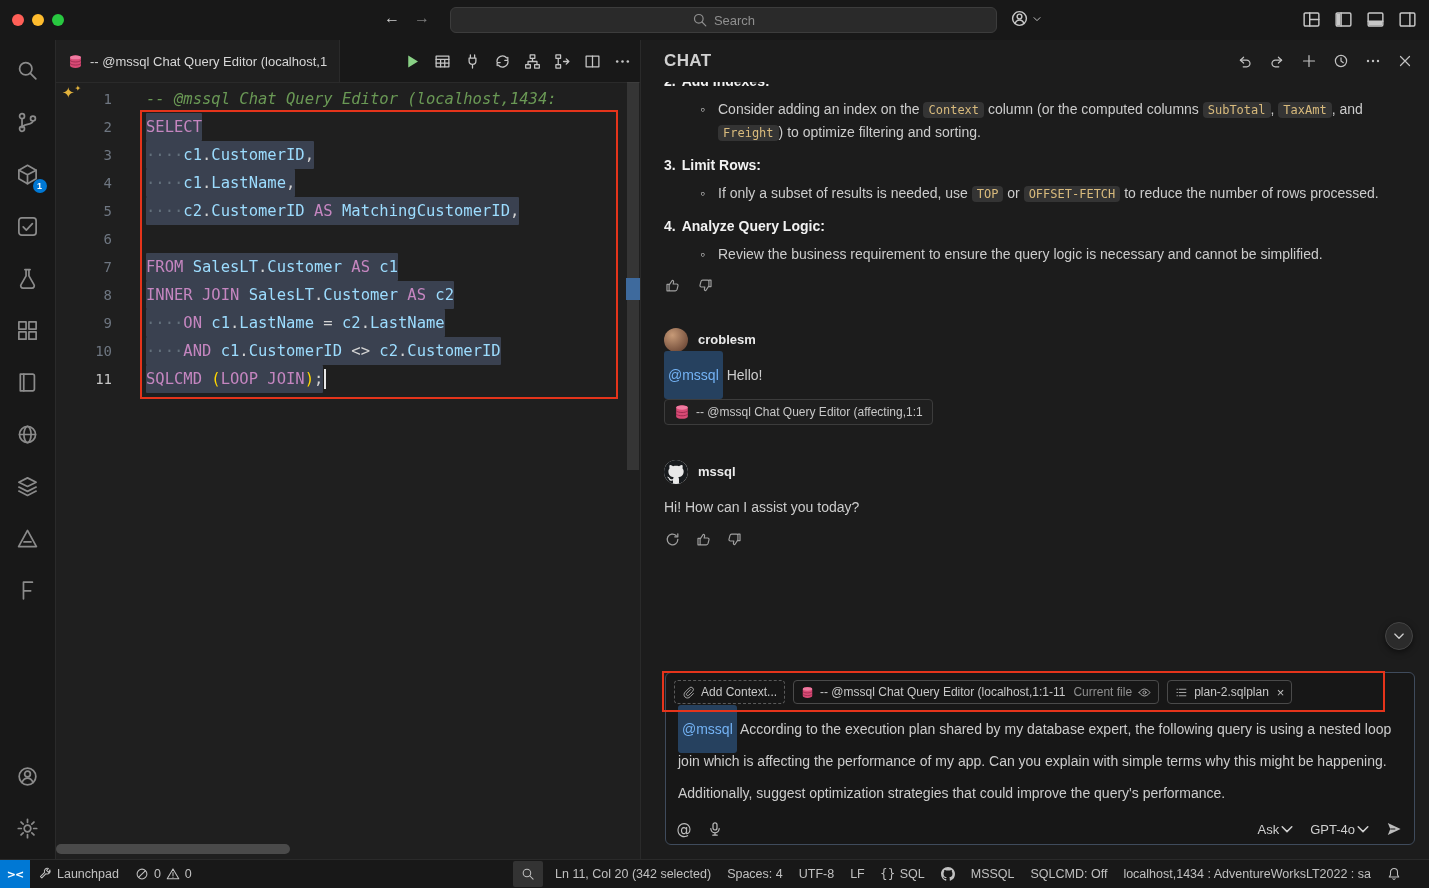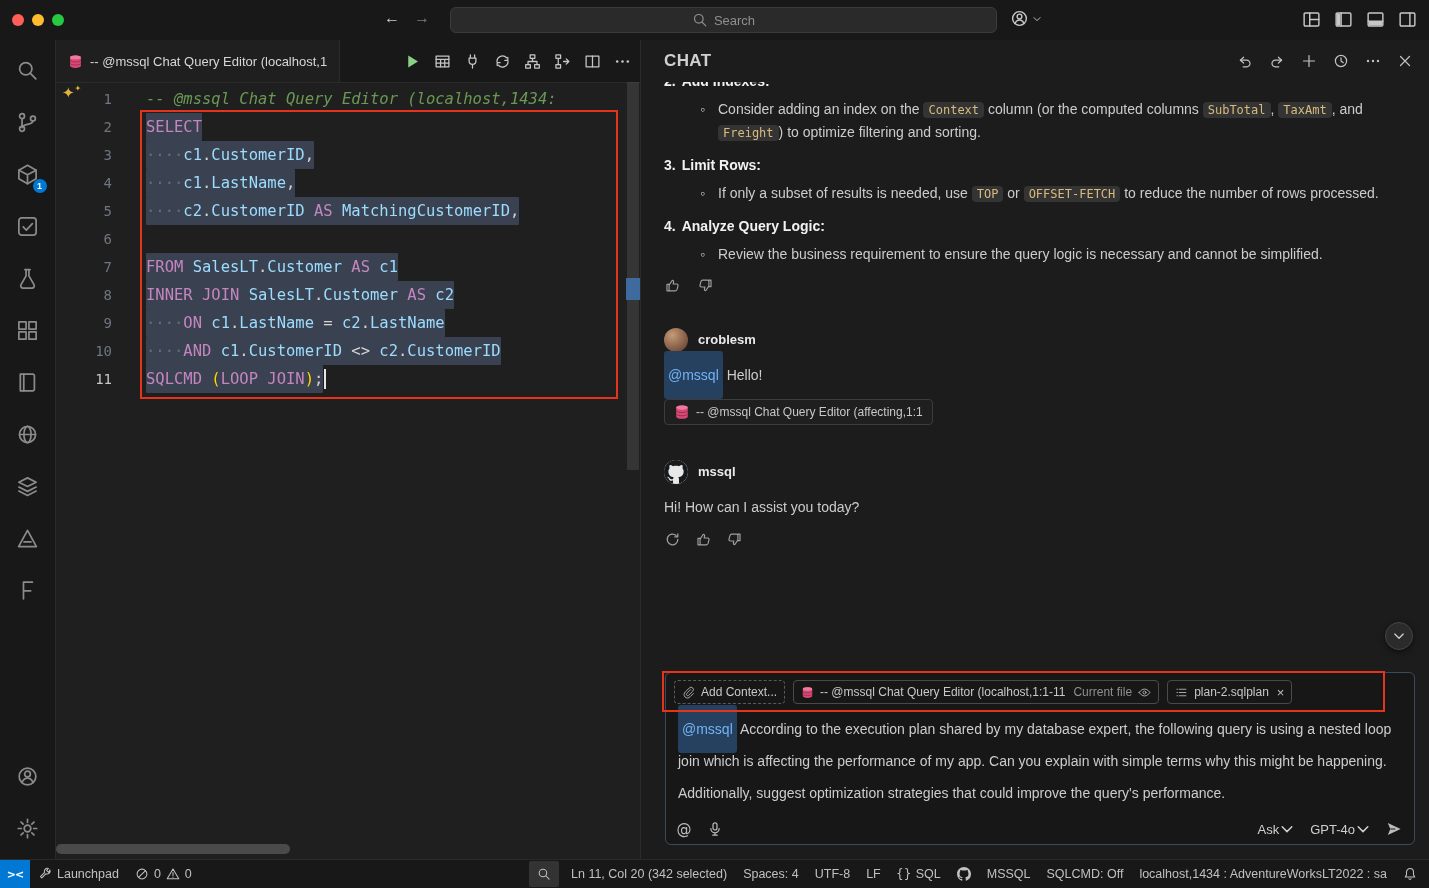--- a/index.html
+++ b/index.html
@@ -121,21 +121,21 @@
   .input-toolbar{position:absolute;left:10px;right:12px;bottom:7px;display:flex;align-items:center;gap:15px;color:#bdbdbd;font-size:13px}
   .input-toolbar .grow{flex:1}
   .dd{display:inline-flex;align-items:center;color:#cfcfcf}
   .dd .ic{width:11px;height:11px}
   .input-toolbar .ic{width:16px;height:16px}
 
   
   .statusbar{position:absolute;left:0;right:0;bottom:0;height:28px;background:#181818;border-top:1px solid #2a2a2a;
              display:flex;align-items:center;font-size:12.5px;color:#c0c0c0;z-index:40}
   .sb-group{display:flex;align-items:center;height:100%}
-  .sb-right{margin-left:auto;padding-right:4px}
+  .sb-right{margin-left:auto;padding-right:20px}
   .sb-item{display:flex;align-items:center;gap:5px;padding:0 8px;height:100%;white-space:nowrap}
   .sb-item .ic{width:14px;height:14px}
   .sb-item.accent{background:#0078d4;color:#fff;width:30px;box-sizing:border-box;justify-content:center;padding:0}
   .sb-item.boxed{background:#333333;height:26px;margin-right:4px;border-radius:2px}
 </style>
 </head>
 <body>
 
 <div class="titlebar">
   <div class="lights">

